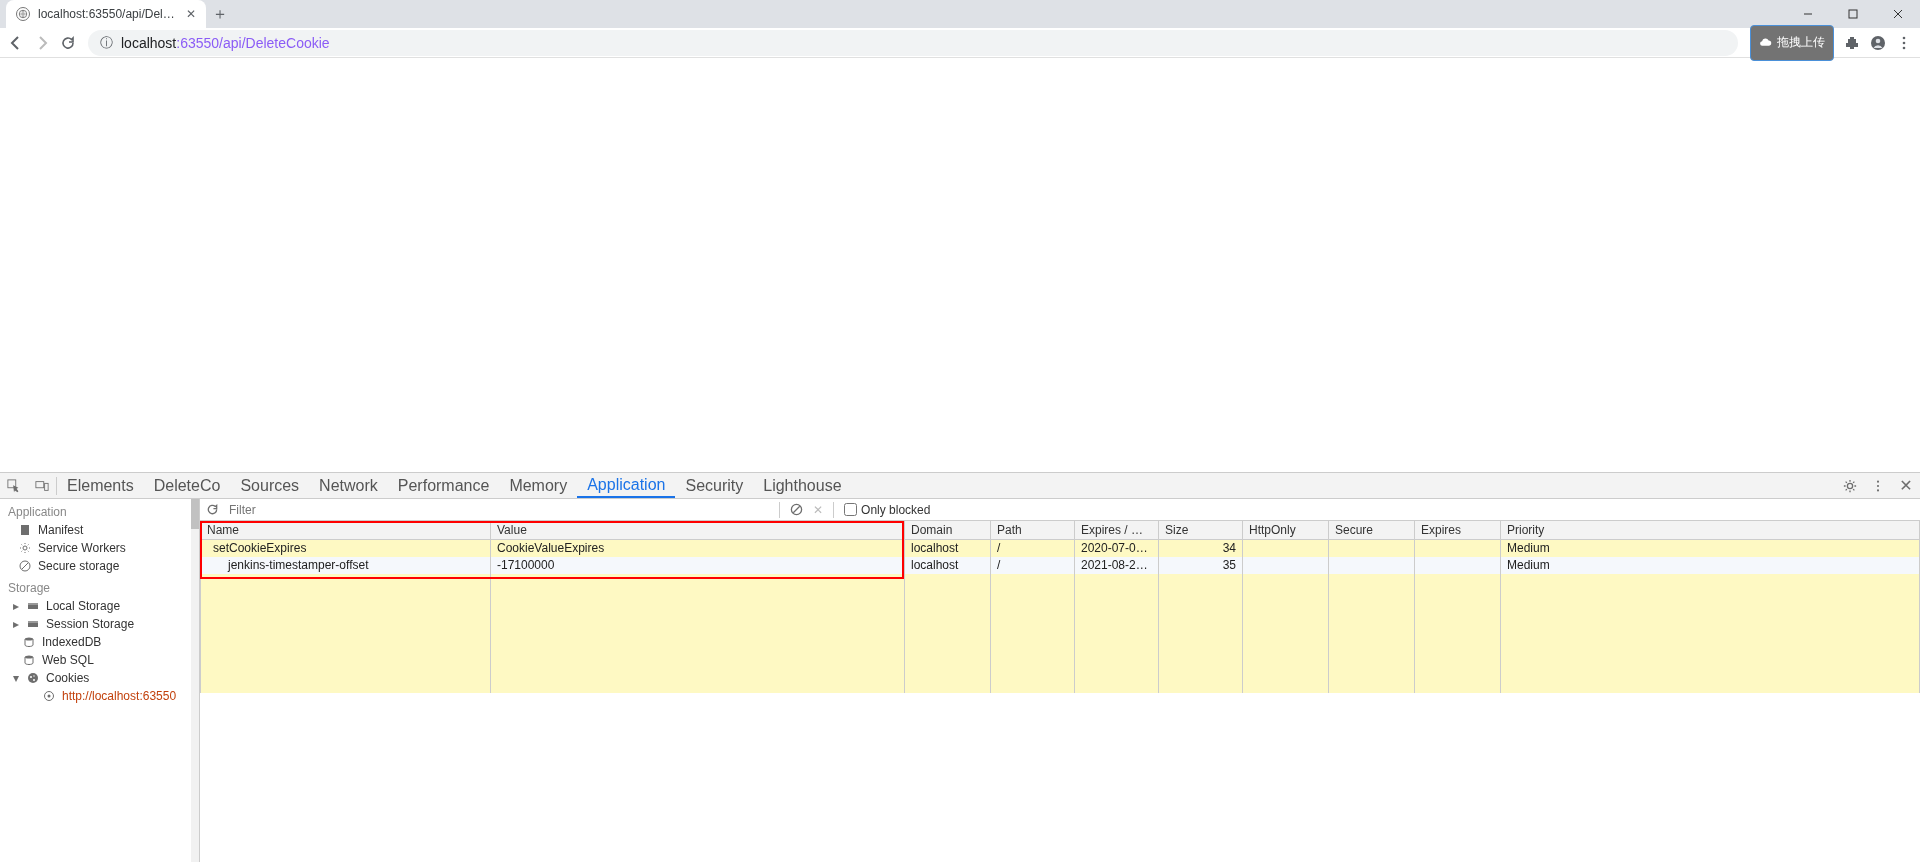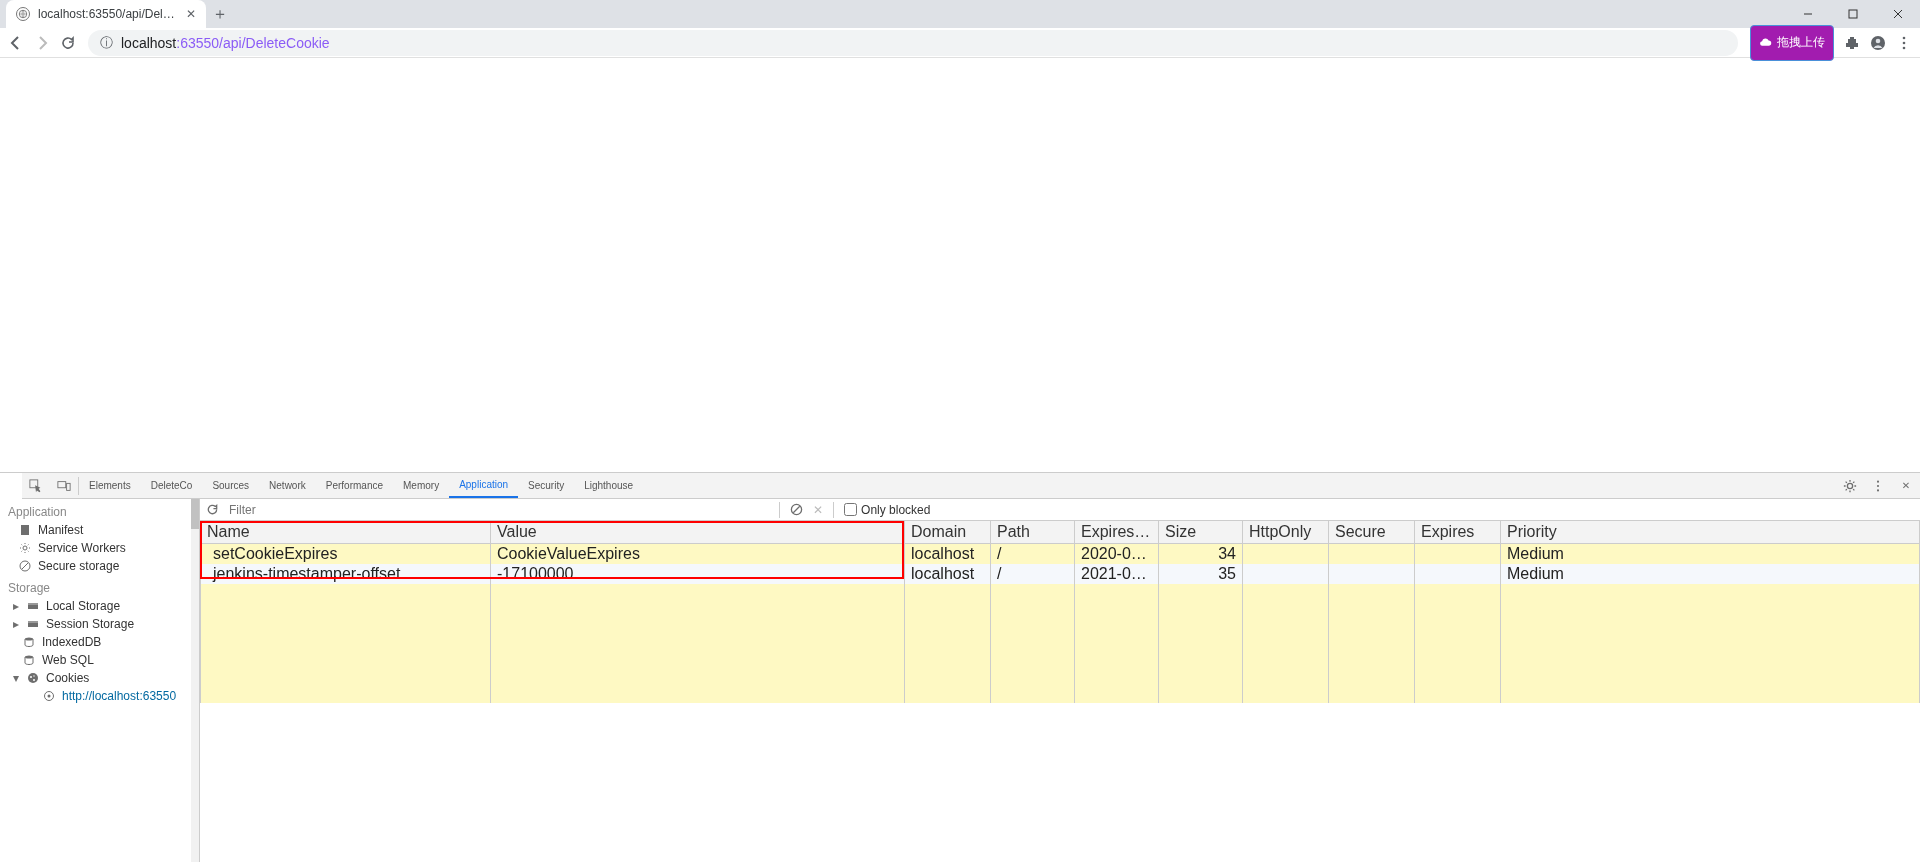--- a/index.html
+++ b/index.html
@@ -14,60 +14,60 @@
   .new-tab { width: 28px; height: 28px; display: flex; align-items: center; justify-content: center; font-size: 16px; color: #5f6368; cursor: pointer; }
   .win-controls { margin-left: auto; display: flex; }
   .win-btn { width: 45px; height: 28px; display: flex; align-items: center; justify-content: center; font-size: 12px; color: #333; cursor: pointer; }
   .win-btn svg { width: 10px; height: 10px; }
 
   .url-bar { height: 30px; background: #fff; display: flex; align-items: center; padding: 0 8px; gap: 10px; border-bottom: 1px solid #e0e0e0; }
   .nav-icon { width: 16px; height: 16px; display: flex; align-items: center; justify-content: center; color: #5f6368; cursor: pointer; }
   .nav-icon.disabled { color: #bbb; cursor: default; }
   .omnibox { flex: 1; height: 26px; background: #f1f3f4; border-radius: 13px; display: flex; align-items: center; padding: 0 12px; gap: 8px; font-size: 14px; color: #202124; margin: 0 2px; }
   .omnibox .info { color: #5f6368; font-size: 13px; }
-  .ext-badge { display: flex; align-items: center; background: #a21caf; color: #fff; height: 36px; border-radius: 4px; padding: 0 8px; font-size: 12px; gap: 4px; border: 1px solid #4a90d9; }
+  .ext-badge { display: flex; align-items: center; background: #737373; color: #fff; height: 36px; border-radius: 4px; padding: 0 8px; font-size: 12px; gap: 4px; border: 1px solid #4a90d9; }
   .ext-badge .cloud { width: 14px; height: 14px; }
 
   .page-content { height: 414px; background: #fff; }
 
   
   .devtools { border-top: 1px solid #ccc; display: flex; flex-direction: column; height: calc(862px - 28px - 30px - 414px); }
-  .dt-tabstrip { height: 26px; background: #f3f3f3; border-bottom: 1px solid #ccc; display: flex; align-items: center; font-size: 10px; color: #333; margin-left: 22px; }
+  .dt-tabstrip { height: 26px; background: #f3f3f3; border-bottom: 1px solid #ccc; display: flex; align-items: center; font-size: 16px; color: #333; }
   .dt-tabstrip .dt-icon { width: 28px; display: flex; align-items: center; justify-content: center; color: #6e6e6e; cursor: pointer; height: 100%; }
   .dt-tabstrip .sep { width: 1px; background: #ccc; height: 18px; }
   .dt-tab { padding: 0 10px; height: 100%; display: flex; align-items: center; cursor: pointer; color: #555; }
   .dt-tab.active { color: #1a73e8; border-bottom: 2px solid #1a73e8; }
   .dt-right { margin-left: auto; display: flex; align-items: center; }
 
   .dt-body { flex: 1; display: flex; min-height: 0; }
 
   
   .dt-sidebar { width: 200px; background: #fff; border-right: 1px solid #ccc; overflow: hidden; position: relative; display: flex; }
   .dt-sidebar-inner { flex: 1; overflow: auto; }
   .dt-sidebar .sb-scroll { position: absolute; right: 0; top: 0; bottom: 0; width: 8px; background: #f1f1f1; }
   .dt-sidebar .sb-thumb { background: #c1c1c1; width: 8px; height: 30px; }
   .sb-heading { font-size: 12px; color: #888; padding: 6px 8px 2px; }
   .sb-item { display: flex; align-items: center; gap: 6px; padding: 2px 8px 2px 18px; font-size: 12px; color: #333; cursor: pointer; }
-  .sb-item.selected { color: #0369a1; }
+  .sb-item.selected { color: #c2410c; }
   .sb-icon { width: 14px; height: 14px; display: flex; align-items: center; justify-content: center; color: #6e6e6e; }
   .sb-tree { padding-left: 4px; }
   .sb-tree .caret { width: 8px; display: inline-flex; align-items: center; justify-content: center; color: #6e6e6e; }
   .sb-leaf { padding-left: 38px; }
 
   
   .dt-main { flex: 1; display: flex; flex-direction: column; min-width: 0; }
   .dt-toolbar { height: 22px; border-bottom: 1px solid #ccc; display: flex; align-items: center; padding: 0 6px; gap: 10px; font-size: 12px; color: #555; }
   .dt-toolbar .filter-input { border: none; background: transparent; outline: none; font-size: 12px; color: #6d28d9; flex: 0 0 540px; }
   .dt-toolbar .filter-box { display: flex; align-items: center; gap: 6px; flex: 0 0 auto; }
   .dt-toolbar .tb-sep { width: 1px; height: 16px; background: #ccc; }
   .dt-toolbar .tb-icon { color: #6e6e6e; cursor: pointer; display: flex; }
   .dt-toolbar .tb-icon.disabled { color: #bbb; cursor: default; }
   .only-blocked { display: flex; align-items: center; gap: 4px; color: #333; }
 
-  .dt-table { flex: 1; overflow: hidden; font-size: 16px; color: #222; position: relative; }
+  .dt-table { flex: 1; overflow: hidden; font-size: 12px; color: #222; position: relative; }
   table.cookies { width: 100%; border-collapse: collapse; table-layout: fixed; }
   table.cookies th { text-align: left; font-weight: normal; background: #f3f3f3; border: 1px solid #ccc; border-top: none; padding: 2px 6px; height: 18px; color: #333; white-space: nowrap; overflow: hidden; text-overflow: ellipsis; }
   table.cookies td { border-left: 1px solid #ccc; border-right: 1px solid #ccc; padding: 1px 6px; height: 17px; white-space: nowrap; overflow: hidden; text-overflow: ellipsis; }
   table.cookies td.num { text-align: right; }
   .row-even { background: #f5f8fc; }
   .row-odd { background: #fef9c3; }
 
   
   .annotation { position: absolute; border: 2px solid #ff0000; pointer-events: none; }
 </style>
@@ -357,21 +357,21 @@
               <td>localhost</td>
               <td>/</td>
               <td>2020-07-03T13:...</td>
               <td class="num">34</td>
               <td></td>
               <td></td>
               <td></td>
               <td>Medium</td>
             </tr>
             <tr class="row-even">
-              <td style="padding-left:12px;">jenkins-timestamper-offset</td>
+              <td style="padding-left:27px;">jenkins-timestamper-offset</td>
               <td>-17100000</td>
               <td>localhost</td>
               <td>/</td>
               <td>2021-08-23T05:...</td>
               <td class="num">35</td>
               <td></td>
               <td></td>
               <td></td>
               <td>Medium</td>
             </tr>

